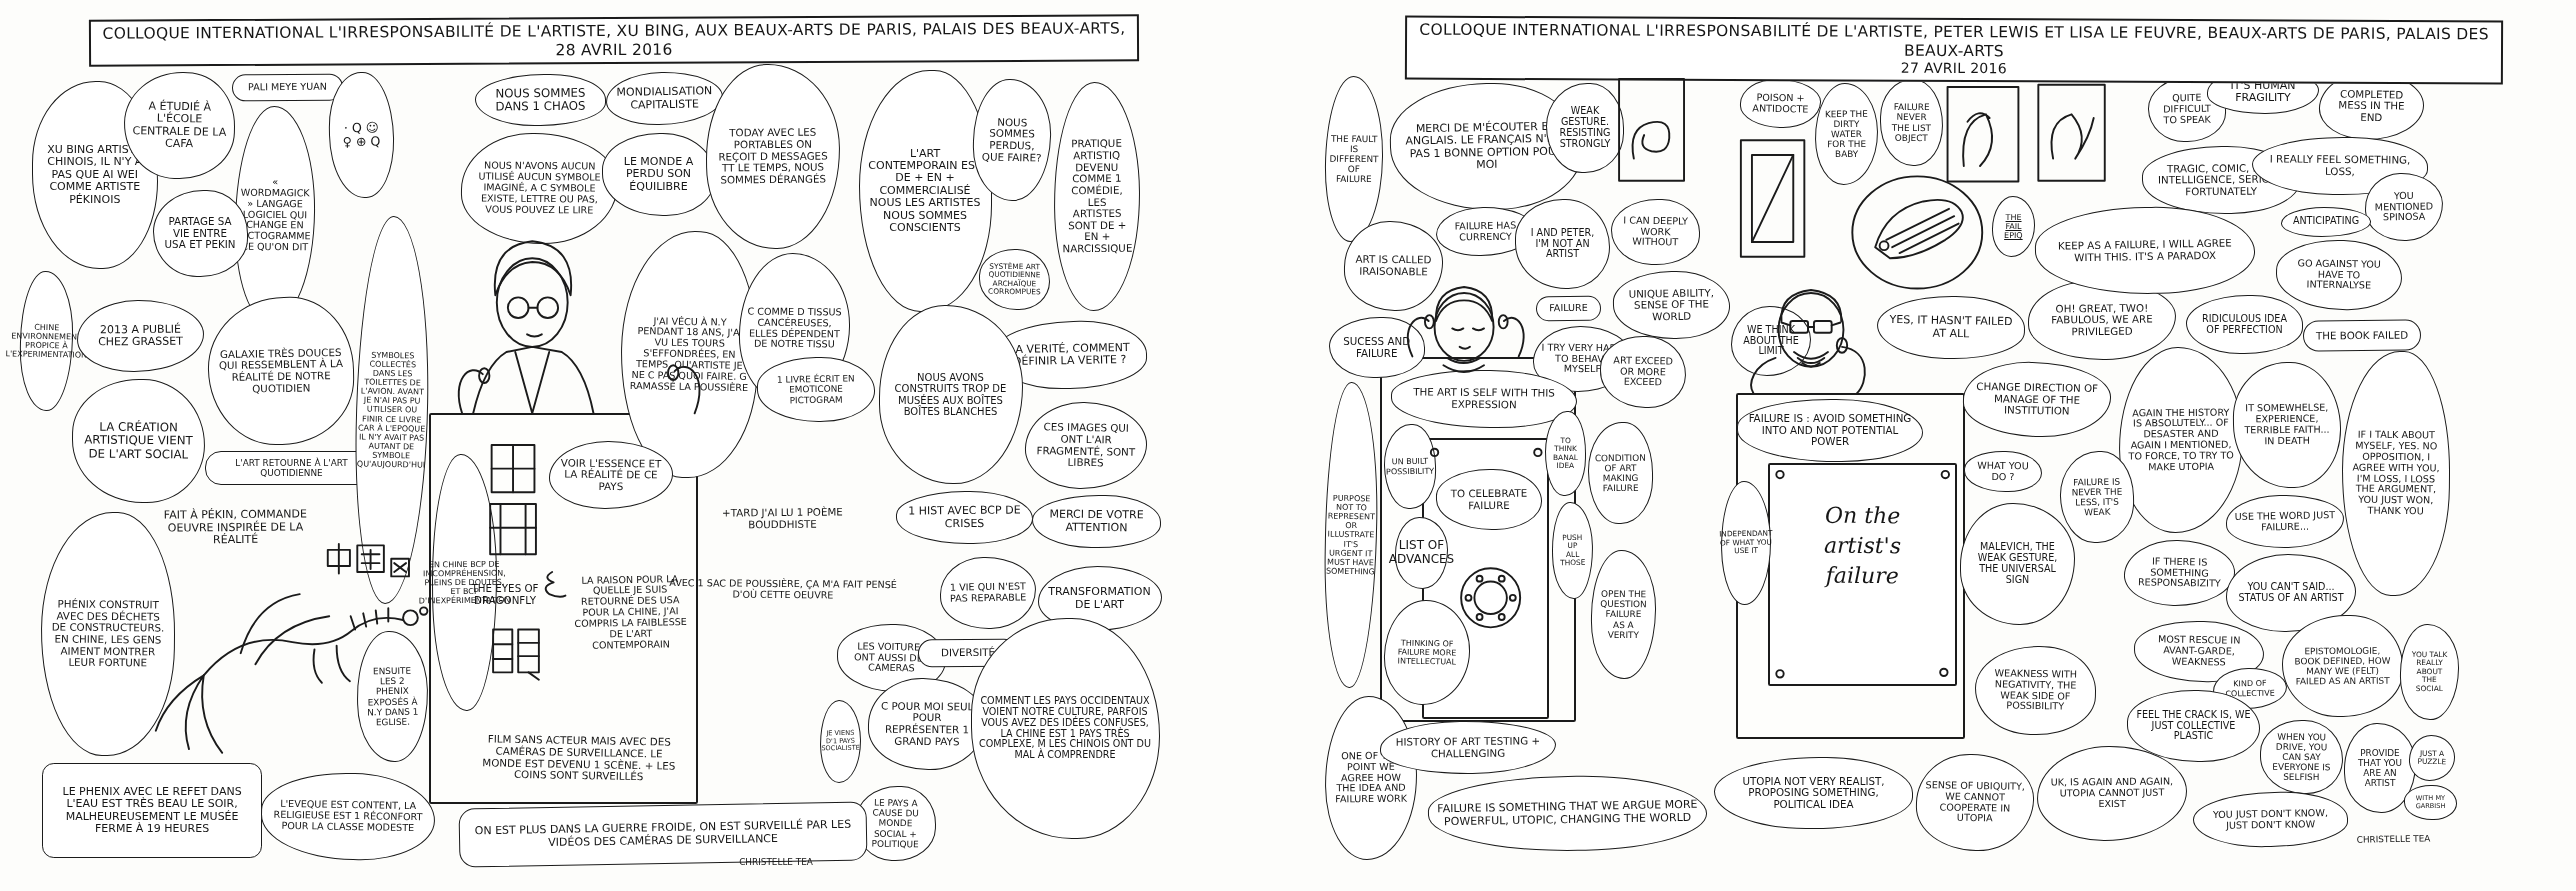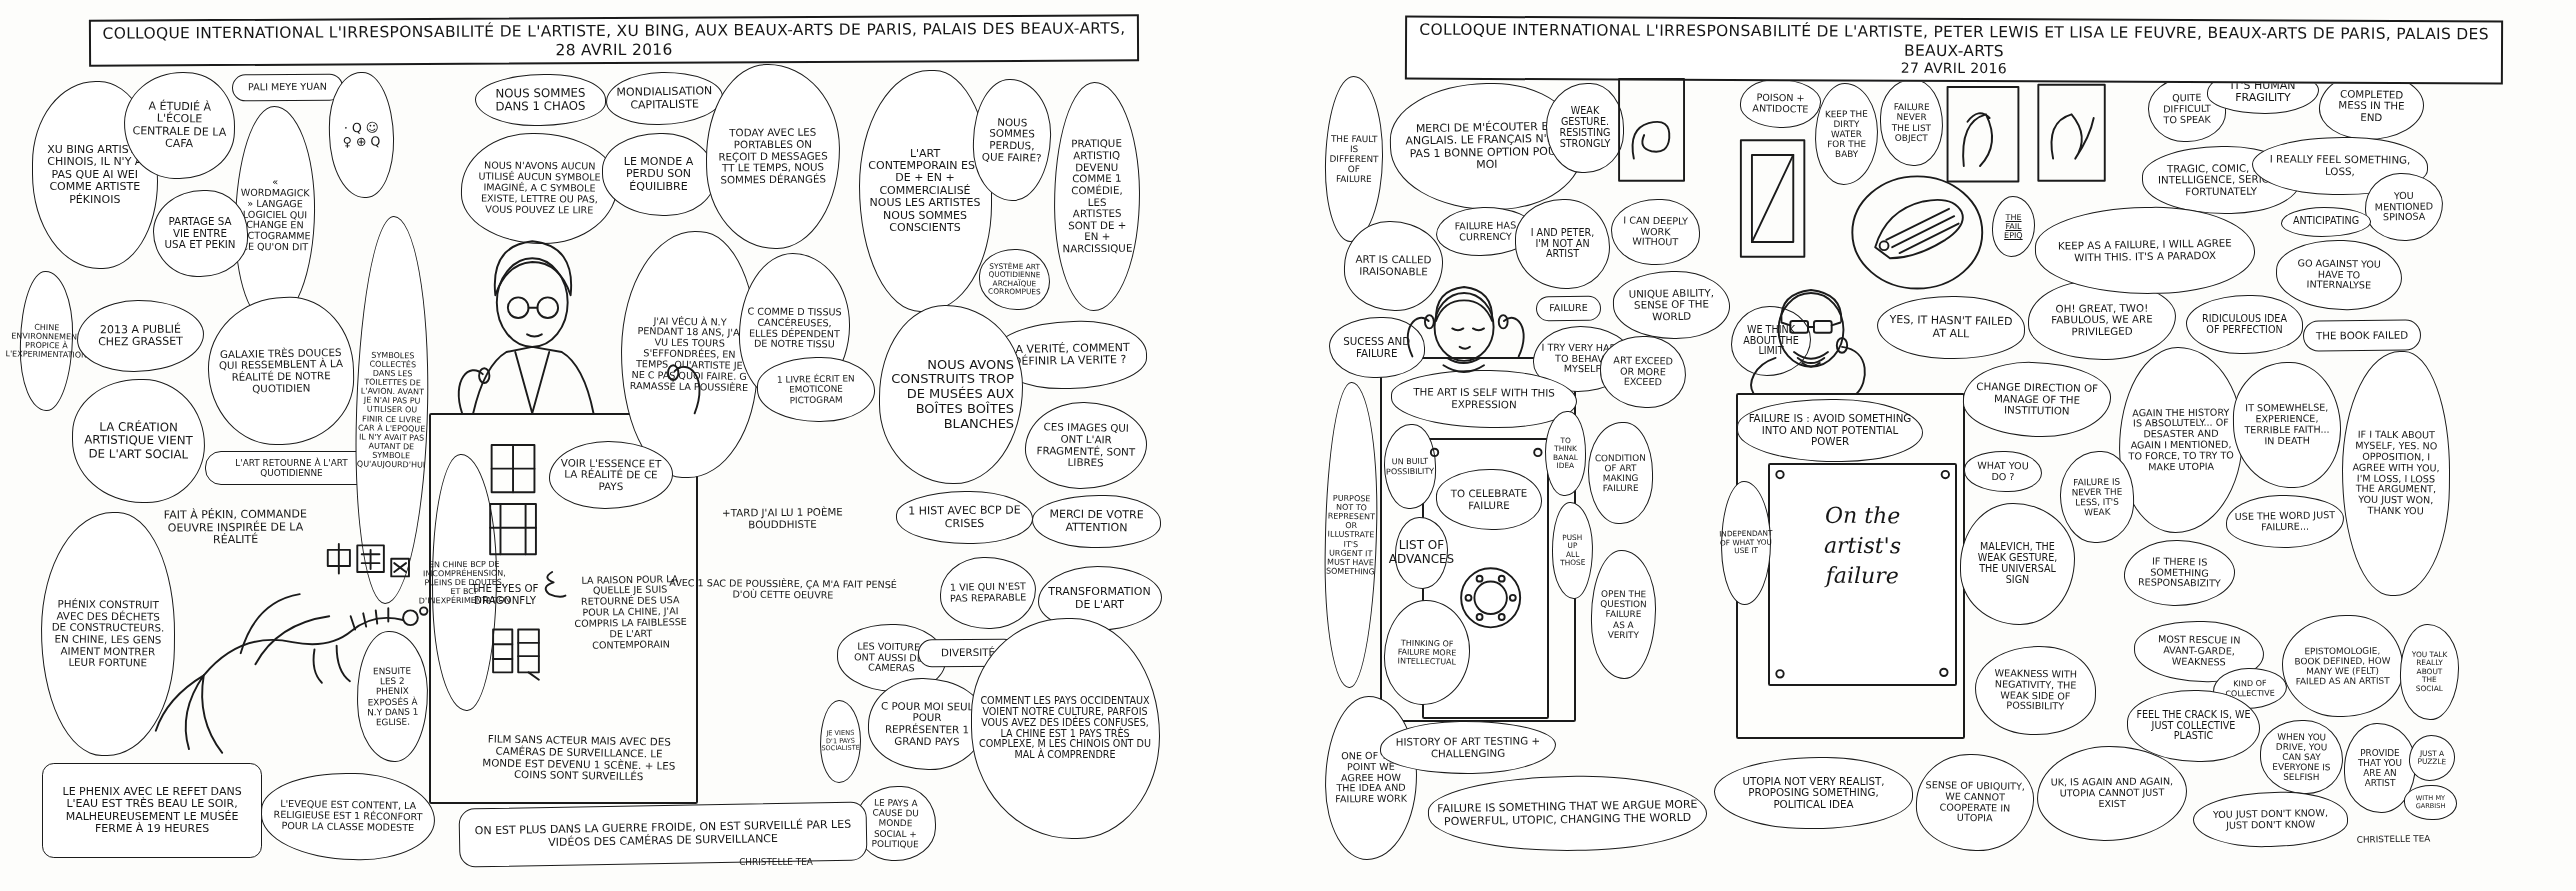--- a/index.html
+++ b/index.html
@@ -65,21 +65,21 @@
         <div class="bubble cloud" style="left: 583px; top: 122px; width: 114px; min-height: 83px; font-size: 11px; border-radius: 52% 48% 45% 55% / 45% 55% 48% 52%; transform: rotate(0deg);">LE MONDE A PERDU SON ÉQUILIBRE</div>
         <div class="bubble cloud" style="left: 602px; top: 220px; width: 137px; min-height: 247px; font-size: 9.6px; border-radius: 55% 45% 52% 48% / 50% 52% 46% 54%; transform: rotate(1deg);">J'AI VÉCU À N.Y PENDANT 18 ANS, J'AI VU LES TOURS S'EFFONDRÉES, EN TEMPS, QU'ARTISTE JE NE C PAS QUOI FAIRE. G RAMASSÉ LA POUSSIÈRE</div>
         <div class="bubble cloud" style="left: 687px; top: 53px; width: 134px; min-height: 185px; font-size: 10.3px; border-radius: 46% 54% 48% 52% / 52% 46% 55% 45%; transform: rotate(-0.5deg);">TODAY AVEC LES PORTABLES ON REÇOIT D MESSAGES TT LE TEMPS, NOUS SOMMES DÉRANGÉS</div>
         <div class="bubble cloud" style="left: 720px; top: 242px; width: 111px; min-height: 151px; font-size: 9.6px; border-radius: 48% 52% 55% 45% / 55% 48% 52% 45%; transform: rotate(0.5deg);">C COMME D TISSUS CANCÉREUSES, ELLES DÉPENDENT DE NOTRE TISSU</div>
         <div class="bubble cloud" style="left: 738px; top: 346px; width: 118px; min-height: 65px; font-size: 8.9px; border-radius: 52% 48% 45% 55% / 45% 55% 48% 52%; transform: rotate(-1deg);">1 LIVRE ÉCRIT EN EMOTICONE PICTOGRAM</div>
         <div class="bubble cloud" style="left: 840px; top: 59px; width: 133px; min-height: 242px; font-size: 11px; border-radius: 55% 45% 52% 48% / 50% 52% 46% 54%; transform: rotate(0deg);">L'ART CONTEMPORAIN EST DE + EN + COMMERCIALISÉ NOUS LES ARTISTES NOUS SOMMES CONSCIENTS</div>
         <div class="bubble cloud" style="left: 954px; top: 68px; width: 78px; min-height: 122px; font-size: 10.3px; border-radius: 46% 54% 48% 52% / 52% 46% 55% 45%; transform: rotate(1deg);">NOUS SOMMES PERDUS, QUE FAIRE?</div>
         <div class="bubble cloud" style="left: 1035px; top: 71px; width: 86px; min-height: 229px; font-size: 10.3px; border-radius: 48% 52% 55% 45% / 55% 48% 52% 45%; transform: rotate(-0.5deg);">PRATIQUE ARTISTIQ DEVENU COMME 1 COMÉDIE, LES ARTISTES SONT DE + EN + NARCISSIQUE</div>
         <div class="bubble cloud" style="left: 960px; top: 238px; width: 71px; min-height: 61px; font-size: 7.4px; border-radius: 52% 48% 45% 55% / 45% 55% 48% 52%; transform: rotate(0.5deg);">SYSTÈME ART QUOTIDIENNE ARCHAÏQUE CORROMPUES</div>
         <div class="bubble cloud" style="left: 973px; top: 310px; width: 155px; min-height: 68px; font-size: 11px; border-radius: 55% 45% 52% 48% / 50% 52% 46% 54%; transform: rotate(-1deg);">LA VERITÉ, COMMENT DÉFINIR LA VERITE ?</div>
-        <div class="bubble cloud" style="left: 860px; top: 294px; width: 144px; min-height: 179px; font-size: 13px; border-radius: 46% 54% 48% 52% / 52% 46% 55% 45%; transform: rotate(0deg); text-align: right;">NOUS AVONS CONSTRUITS TROP DE MUSÉES AUX BOÎTES BOÎTES BLANCHES</div>
+        <div class="bubble cloud" style="left: 860px; top: 294px; width: 144px; min-height: 179px; font-size: 10px; border-radius: 46% 54% 48% 52% / 52% 46% 55% 45%; transform: rotate(0deg);">NOUS AVONS CONSTRUITS TROP DE MUSÉES AUX BOÎTES BOÎTES BLANCHES</div>
         <div class="bubble cloud" style="left: 1006px; top: 391px; width: 122px; min-height: 87px; font-size: 10.3px; border-radius: 48% 52% 55% 45% / 55% 48% 52% 45%; transform: rotate(1deg);">CES IMAGES QUI ONT L'AIR FRAGMENTÉ, SONT LIBRES</div>
         <div class="bubble cloud" style="left: 877px; top: 480px; width: 137px; min-height: 53px; font-size: 11px; border-radius: 52% 48% 45% 55% / 45% 55% 48% 52%; transform: rotate(-0.5deg);">1 HIST AVEC BCP DE CRISES</div>
         <div class="bubble cloud" style="left: 1013px; top: 484px; width: 129px; min-height: 53px; font-size: 11px; border-radius: 55% 45% 52% 48% / 50% 52% 46% 54%; transform: rotate(0.5deg);">MERCI DE VOTRE ATTENTION</div>
         <div class="bubble cloud" style="left: 921px; top: 546px; width: 96px; min-height: 72px; font-size: 9.6px; border-radius: 46% 54% 48% 52% / 52% 46% 55% 45%; transform: rotate(-1deg);">1 VIE QUI N'EST PAS REPARABLE</div>
         <div class="bubble cloud" style="left: 1019px; top: 555px; width: 124px; min-height: 65px; font-size: 11px; border-radius: 48% 52% 55% 45% / 55% 48% 52% 45%; transform: rotate(0deg);">TRANSFORMATION DE L'ART</div>
         <div class="bubble cloud" style="left: 818px; top: 613px; width: 109px; min-height: 68px; font-size: 9.6px; border-radius: 52% 48% 45% 55% / 45% 55% 48% 52%; transform: rotate(1deg);">LES VOITURES ONT AUSSI DES CAMERAS</div>
         <div class="bubble band" style="left: 899px; top: 628px; width: 100px; min-height: 28px; font-size: 10.3px; transform: rotate(-0.5deg);">DIVERSITÉ</div>
         <div class="bubble cloud" style="left: 849px; top: 667px; width: 118px; min-height: 92px; font-size: 10.3px; border-radius: 46% 54% 48% 52% / 52% 46% 55% 45%; transform: rotate(0.5deg);">C POUR MOI SEUL POUR REPRÉSENTER 1 GRAND PAYS</div>
         <div class="bubble cloud" style="left: 801px; top: 689px; width: 41px; min-height: 83px; font-size: 6.6px; border-radius: 48% 52% 55% 45% / 55% 48% 52% 45%; transform: rotate(-1deg);">JE VIENS D'1 PAYS SOCIALISTE</div>
         <div class="bubble cloud" style="left: 952px; top: 607px; width: 189px; min-height: 221px; font-size: 9.6px; border-radius: 52% 48% 45% 55% / 45% 55% 48% 52%; transform: rotate(0deg);">COMMENT LES PAYS OCCIDENTAUX VOIENT NOTRE CULTURE, PARFOIS VOUS AVEZ DES IDÉES CONFUSES, LA CHINE EST 1 PAYS TRÈS COMPLEXE, M LES CHINOIS ONT DU MAL À COMPRENDRE</div>
@@ -195,20 +195,21 @@
         <div class="bubble cloud" style="left: 861px; top: 284px; width: 117px; min-height: 59px; font-size: 9.6px; border-radius: 55% 45% 52% 48% / 50% 52% 46% 54%; transform: rotate(0deg);">RIDICULOUS IDEA OF PERFECTION</div>
         <div class="bubble cloud" style="left: 638px; top: 351px; width: 148px; min-height: 75px; font-size: 10.3px; border-radius: 46% 54% 48% 52% / 52% 46% 55% 45%; transform: rotate(1deg);">CHANGE DIRECTION OF MANAGE OF THE INSTITUTION</div>
         <div class="bubble cloud" style="left: 794px; top: 336px; width: 124px; min-height: 186px; font-size: 9.6px; border-radius: 48% 52% 55% 45% / 55% 48% 52% 45%; transform: rotate(-0.5deg);">AGAIN THE HISTORY IS ABSOLUTELY... OF DESASTER AND AGAIN I MENTIONED, TO FORCE, TO TRY TO MAKE UTOPIA</div>
         <div class="bubble cloud" style="left: 639px; top: 440px; width: 78px; min-height: 41px; font-size: 9.6px; border-radius: 52% 48% 45% 55% / 45% 55% 48% 52%; transform: rotate(0.5deg);">WHAT YOU DO ?</div>
         <div class="bubble cloud" style="left: 735px; top: 440px; width: 74px; min-height: 92px; font-size: 8.9px; border-radius: 55% 45% 52% 48% / 50% 52% 46% 54%; transform: rotate(-1deg);">FAILURE IS NEVER THE LESS, IT'S WEAK</div>
         <div class="bubble cloud" style="left: 635px; top: 492px; width: 115px; min-height: 122px; font-size: 9.6px; border-radius: 46% 54% 48% 52% / 52% 46% 55% 45%; transform: rotate(0deg);">MALEVICH, THE WEAK GESTURE, THE UNIVERSAL SIGN</div>
         <div class="bubble cloud" style="left: 799px; top: 529px; width: 111px; min-height: 66px; font-size: 9.6px; border-radius: 48% 52% 55% 45% / 55% 48% 52% 45%; transform: rotate(1deg);">IF THERE IS SOMETHING RESPONSABIZITY</div>
         <div class="bubble cloud" style="left: 908px; top: 351px; width: 108px; min-height: 126px; font-size: 9.6px; border-radius: 52% 48% 45% 55% / 45% 55% 48% 52%; transform: rotate(-0.5deg);">IT SOMEWHELSE, EXPERIENCE, TERRIBLE FAITH... IN DEATH</div>
         <div class="bubble cloud" style="left: 1017px; top: 340px; width: 108px; min-height: 245px; font-size: 9.6px; border-radius: 55% 45% 52% 48% / 50% 52% 46% 54%; transform: rotate(0.5deg);">IF I TALK ABOUT MYSELF, YES. NO OPPOSITION, I AGREE WITH YOU, I'M LOSS, I LOSS THE ARGUMENT, YOU JUST WON, THANK YOU</div>
         <div class="bubble cloud" style="left: 901px; top: 484px; width: 118px; min-height: 53px; font-size: 9.6px; border-radius: 46% 54% 48% 52% / 52% 46% 55% 45%; transform: rotate(-1deg);">USE THE WORD JUST FAILURE...</div>
+        <div class="bubble cloud" style="left: 901px; top: 543px; width: 130px; min-height: 78px; font-size: 9.6px; border-radius: 48% 52% 55% 45% / 55% 48% 52% 45%; transform: rotate(0deg);">YOU CAN'T SAID... STATUS OF AN ARTIST</div>
         <div class="bubble cloud" style="left: 809px; top: 610px; width: 130px; min-height: 61px; font-size: 9.6px; border-radius: 52% 48% 45% 55% / 45% 55% 48% 52%; transform: rotate(1deg);">MOST RESCUE IN AVANT-GARDE, WEAKNESS</div>
         <div class="bubble cloud" style="left: 957px; top: 604px; width: 121px; min-height: 102px; font-size: 8.9px; border-radius: 55% 45% 52% 48% / 50% 52% 46% 54%; transform: rotate(-0.5deg);">EPISTOMOLOGIE, BOOK DEFINED, HOW MANY WE (FELT) FAILED AS AN ARTIST</div>
         <div class="bubble cloud" style="left: 1075px; top: 613px; width: 59px; min-height: 96px; font-size: 7.4px; border-radius: 46% 54% 48% 52% / 52% 46% 55% 45%; transform: rotate(0.5deg);">YOU TALK REALLY ABOUT THE SOCIAL</div>
         <div class="bubble cloud" style="left: 888px; top: 657px; width: 74px; min-height: 41px; font-size: 8px; border-radius: 48% 52% 55% 45% / 55% 48% 52% 45%; transform: rotate(-1deg);">KIND OF COLLECTIVE</div>
         <div class="bubble cloud" style="left: 802px; top: 679px; width: 133px; min-height: 72px; font-size: 9.6px; border-radius: 52% 48% 45% 55% / 45% 55% 48% 52%; transform: rotate(0deg);">FEEL THE CRACK IS, WE JUST COLLECTIVE PLASTIC</div>
         <div class="bubble cloud" style="left: 650px; top: 635px; width: 121px; min-height: 89px; font-size: 9.6px; border-radius: 55% 45% 52% 48% / 50% 52% 46% 54%; transform: rotate(1deg);">WEAKNESS WITH NEGATIVITY, THE WEAK SIDE OF POSSIBILITY</div>
         <div class="bubble cloud" style="left: 55px; top: 710px; width: 176px; min-height: 53px; font-size: 10.3px; border-radius: 46% 54% 48% 52% / 52% 46% 55% 45%; transform: rotate(-0.5deg);">HISTORY OF ART TESTING + CHALLENGING</div>
         <div class="bubble cloud" style="left: 103px; top: 765px; width: 279px; min-height: 75px; font-size: 11px; border-radius: 52% 48% 45% 55% / 45% 55% 48% 52%; transform: rotate(-1deg);">FAILURE IS SOMETHING THAT WE ARGUE MORE POWERFUL, UTOPIC, CHANGING THE WORLD</div>
         <div class="bubble cloud" style="left: 389px; top: 746px; width: 199px; min-height: 72px; font-size: 10.3px; border-radius: 55% 45% 52% 48% / 50% 52% 46% 54%; transform: rotate(0deg);">UTOPIA NOT VERY REALIST, PROPOSING SOMETHING, POLITICAL IDEA</div>
         <div class="bubble cloud" style="left: 591px; top: 743px; width: 118px; min-height: 97px; font-size: 9.6px; border-radius: 46% 54% 48% 52% / 52% 46% 55% 45%; transform: rotate(1deg);">SENSE OF UBIQUITY, WE CANNOT COOPERATE IN UTOPIA</div>

